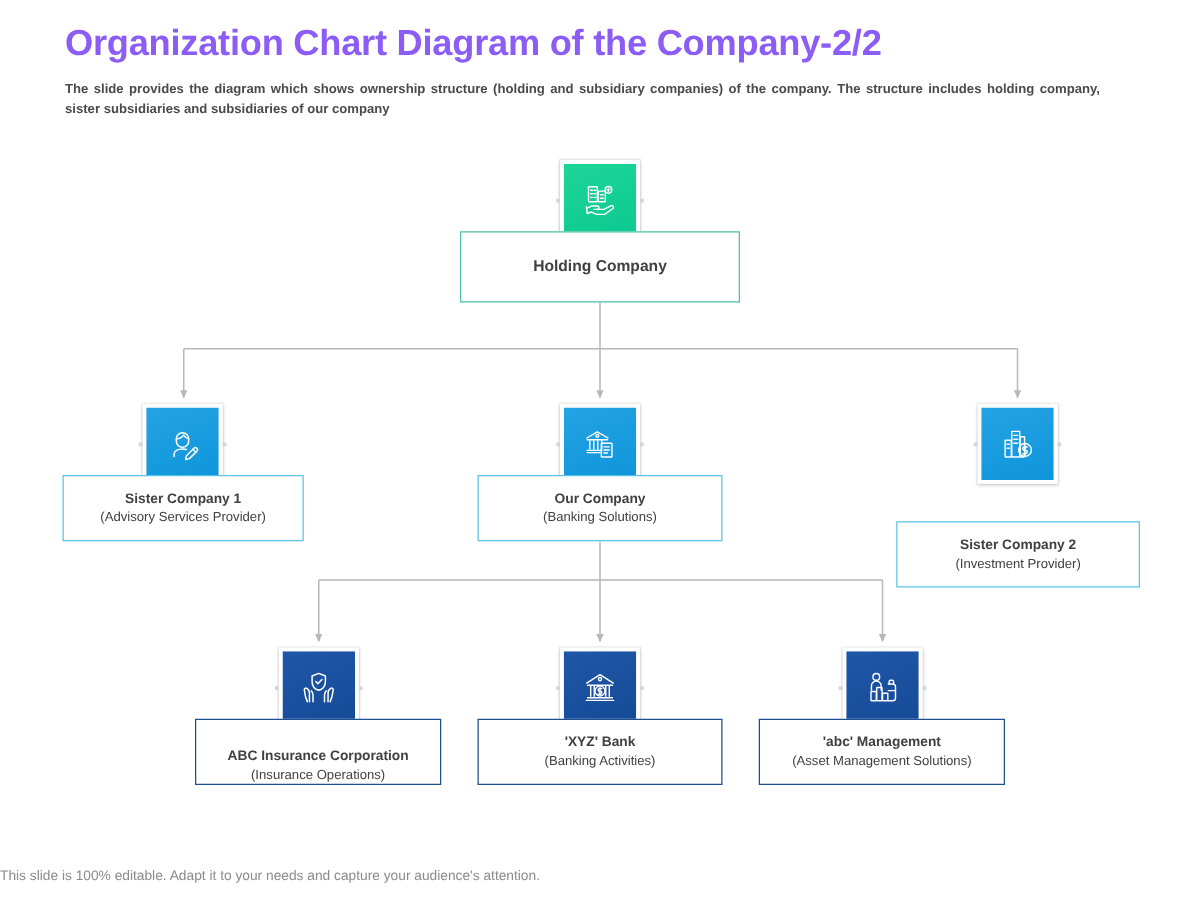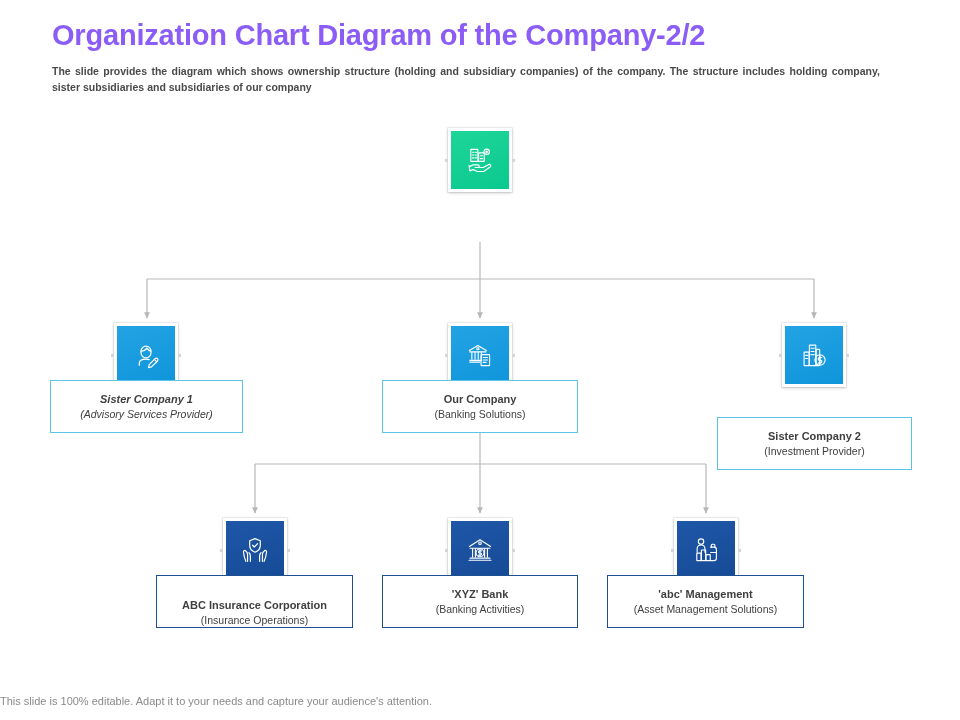--- a/index.html
+++ b/index.html
@@ -132,21 +132,21 @@
   }
 
   
   .row2 { top: 323px; height: 110px; }
   .row2 .node-card {
     height: 53px;
     border-color: #59c4e8;
   }
   .row2 .icon-box { background: linear-gradient(160deg, #23a3e3 0%, #0f95db 100%); }
 
-  #node-sister1 { left: 50px;  width: 193px; font-style: italic; }
+  #node-sister1 { left: 50px;  width: 193px; }
   #node-sister1 .node-card { width: 193px; }
   #node-sister1 .icon-box { left: 64px; }
 
   #node-ourco   { left: 382px; width: 196px; }
   #node-ourco .node-card { width: 196px; align-items: center; }
   #node-ourco .icon-box { left: 66px; }
 
   #node-sister2 { left: 717px; width: 195px; }
   #node-sister2 .node-card { width: 195px; margin-top: 37px; }
   #node-sister2 .icon-box { left: 65px; }
@@ -230,20 +230,23 @@
         <line x1="17.5" y1="21" x2="19" y2="21"></line>
         <line x1="24.5" y1="18" x2="27.5" y2="18"></line>
         <line x1="24.5" y1="22" x2="27.5" y2="22"></line>
         <circle cx="33.5" cy="12.5" r="3.8"></circle>
         <path d="M 31.9 12.5 h 3.2 M 33.5 10.9 v 3.2"></path>
         <path d="M 10 33 l 4.5 -2.2 h 6.5 a 1.9 1.9 0 0 1 0 3.8 h -4"></path>
         <path d="M 21 34.6 h 7.5 l 8 -4.2 a 2 2 0 0 1 2.2 3.2 l -9.5 6.6 h -9 l -5.7 -2.6 -4.5 1.4"></path>
         <path d="M 8.5 31.6 l 1.2 7.8"></path>
       </svg>
     </div>
+    <div class="node-card">
+      <div class="node-title">Holding Company</div>
+    </div>
   </div>
 
   <div class="node row2" id="node-sister1">
     <div class="icon-box">
       <svg viewBox="0 0 48 48" fill="none" stroke="#ffffff" stroke-width="1.7" stroke-linecap="round" stroke-linejoin="round">
         <path d="M 17 18.5 a 7 7 0 0 1 14 0 v 2.5 a 7 7 0 0 1 -14 0 z"></path>
         <path d="M 17 18.5 c 3.5 0 6.5 -1.6 8.3 -4.2 c 1.3 2.2 3.2 3.6 5.7 4.2"></path>
         <path d="M 14.5 38.5 v -2.6 c 0 -3.6 4 -6 9.5 -6 c 1.6 0 3.1 0.2 4.4 0.6"></path>
         <path d="M 28.5 37.5 l 8.4 -8.4 a 2.3 2.3 0 0 1 3.3 3.3 l -8.4 8.4 l -4.2 1 z"></path>
         <path d="M 35.8 30.2 l 3.3 3.3"></path>

